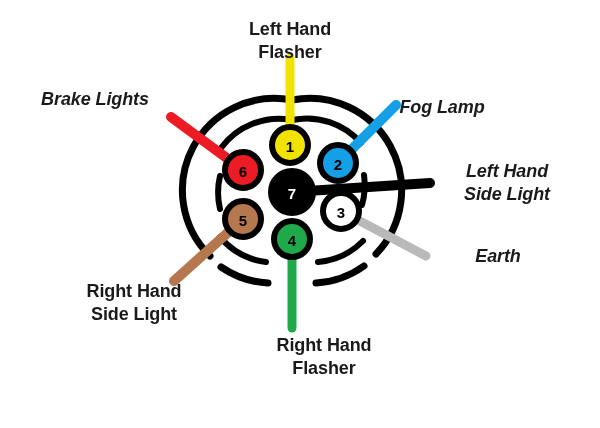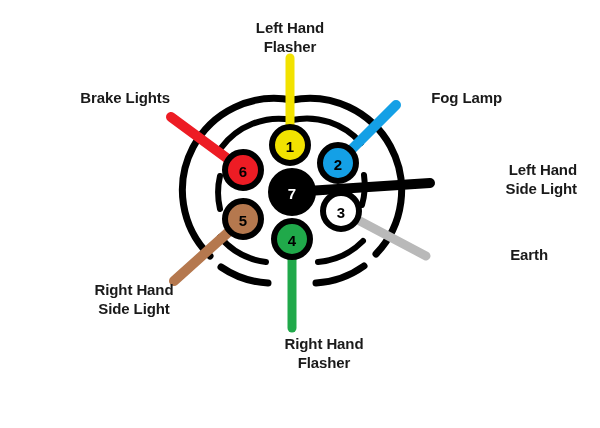--- a/index.html
+++ b/index.html
@@ -33,33 +33,33 @@
     font-family: "Liberation Sans", sans-serif;
     font-size: 15px;
     font-weight: bold;
     text-anchor: middle;
     dominant-baseline: central;
     pointer-events: none;
   }
   .label {
     position: absolute;
     font-family: "Liberation Sans", sans-serif;
-    font-size: 15px;
+    font-size: 18px;
     font-weight: bold;
     color: #1a1a1a;
     line-height: 1.28;
     white-space: pre-line;
     letter-spacing: -0.1px;
   }
   .label.center { text-align: center; }
-  .label.left   { text-align: right; }
+  .label.left   { text-align: center; font-style: italic; }
 
   #label-left-hand-flasher   { left: 222px; top: 18px;  width: 136px; }
   #label-brake-lights        { left: 20px;  top: 88px;  width: 150px; }
-  #label-fog-lamp            { left: 382px; top: 88px;  width: 120px; }
+  #label-fog-lamp            { left: 382px; top: 96px;  width: 120px; }
   #label-left-hand-side-light{ left: 437px; top: 160px; width: 140px; }
   #label-earth               { left: 448px; top: 245px; width: 100px; }
   #label-right-hand-side-light{left: 54px;  top: 280px; width: 160px; }
   #label-right-hand-flasher  { left: 254px; top: 334px; width: 140px; }
 </style>
 </head>
 <body>
 
 <div id="diagram-root">
 

